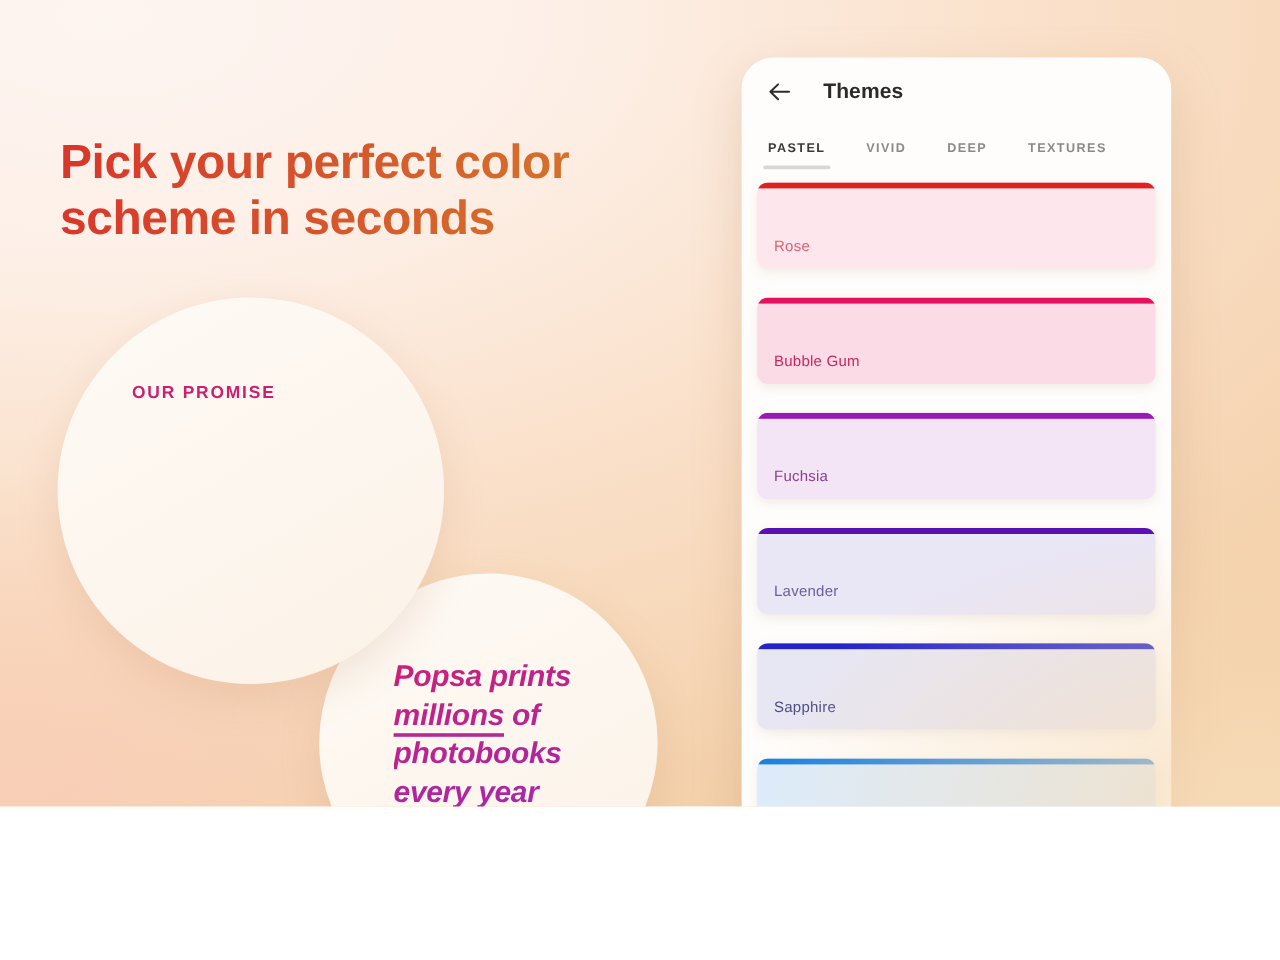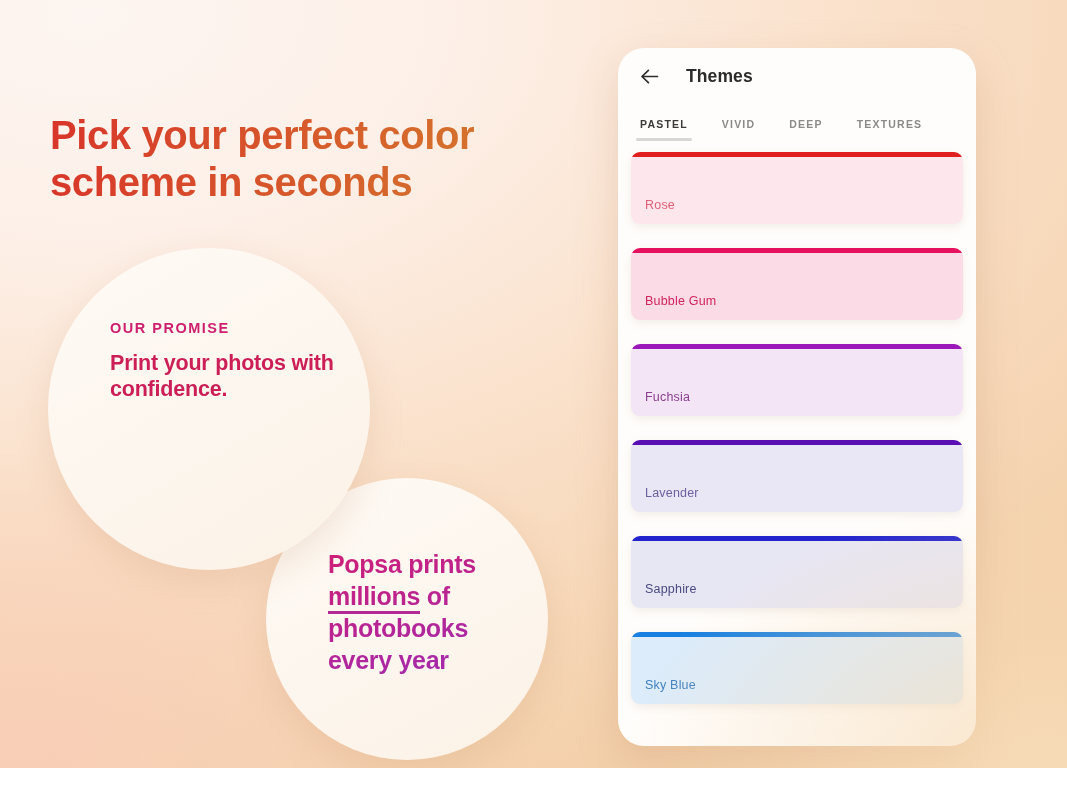--- a/index.html
+++ b/index.html
@@ -6,21 +6,21 @@
   * { margin:0; padding:0; box-sizing:border-box; }
 
   html, body {
     width:1067px; height:800px;
     overflow:hidden;
     font-family:"Liberation Sans", sans-serif;
   }
 
   .stage {
     position:relative;
-    width:1067px; height:768px;
+    width:1067px; height:672px;
     background:
       radial-gradient(130% 110% at 8% 2%, #fdf5f1 0%, #fdf0e8 26%, #fae0c9 58%, #f6d6b5 82%, #f3cfa8 100%);
     overflow:hidden;
   }
   .stage::after{
     content:"";
     position:absolute; inset:0;
     background:
       radial-gradient(70% 60% at 2% 96%, rgba(249,206,184,.85) 0%, rgba(249,206,184,0) 62%),
       radial-gradient(66% 58% at 98% 100%, rgba(247,221,186,.8) 0%, rgba(247,221,186,0) 60%);
@@ -81,20 +81,21 @@
     left:62px; top:70px;
     width:200px;
     font-size:25px;
     line-height:1.28;
     font-weight:700;
     letter-spacing:-0.3px;
     background:linear-gradient(160deg,#cf1f76 0%,#bd2593 46%,#9c2bb5 100%);
     -webkit-background-clip:text;
     background-clip:text;
     color:transparent;
+    font-style:italic;
     -webkit-text-fill-color:transparent;
   }
   .stat-underline{
     border-bottom:3px solid #b32a97;
     padding-bottom:1px;
   }
 
   
   .phone{
     position:absolute;
@@ -186,21 +187,20 @@
 
 <div class="stage">
 
   <div class="left">
 
     <h1 class="headline" style="background-image: linear-gradient(100deg, rgb(216, 53, 42) 0%, rgb(212, 121, 44) 100%);">Pick your perfect color scheme in seconds</h1>
 
     <div class="bubble bubble-promise">
       <div class="promise-inner">
         <div class="eyebrow" style="color: rgb(205, 31, 109);">OUR PROMISE</div>
-        <div class="promise-line" style="color: rgb(204, 31, 88);">Print your photos with confidence.</div>
       </div>
     </div>
 
     <div class="bubble bubble-stat">
       <div class="stat-inner" style="background-image: linear-gradient(160deg, rgb(207, 31, 118) 0%, rgb(156, 43, 181) 100%);">
         <span>Popsa prints </span><span class="stat-underline">millions</span><span> of photobooks every year</span>
       </div>
     </div>
 
   </div>

